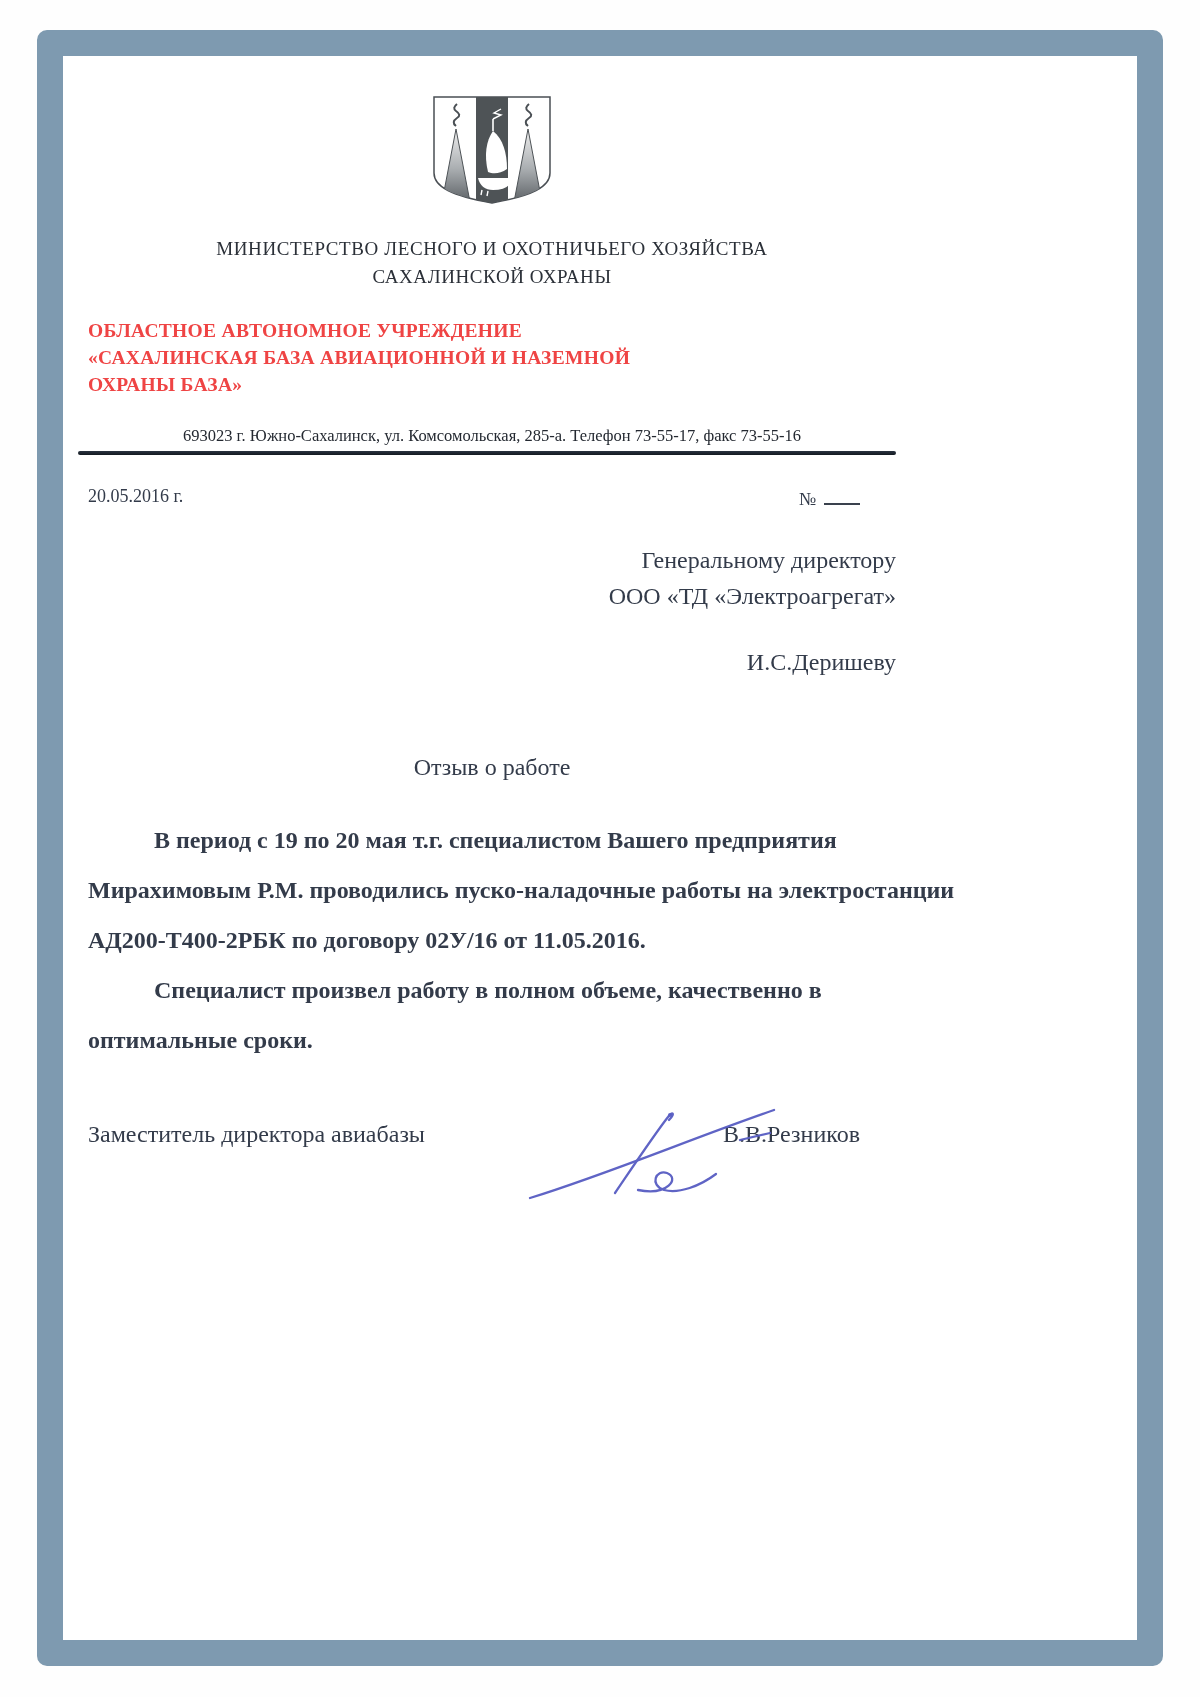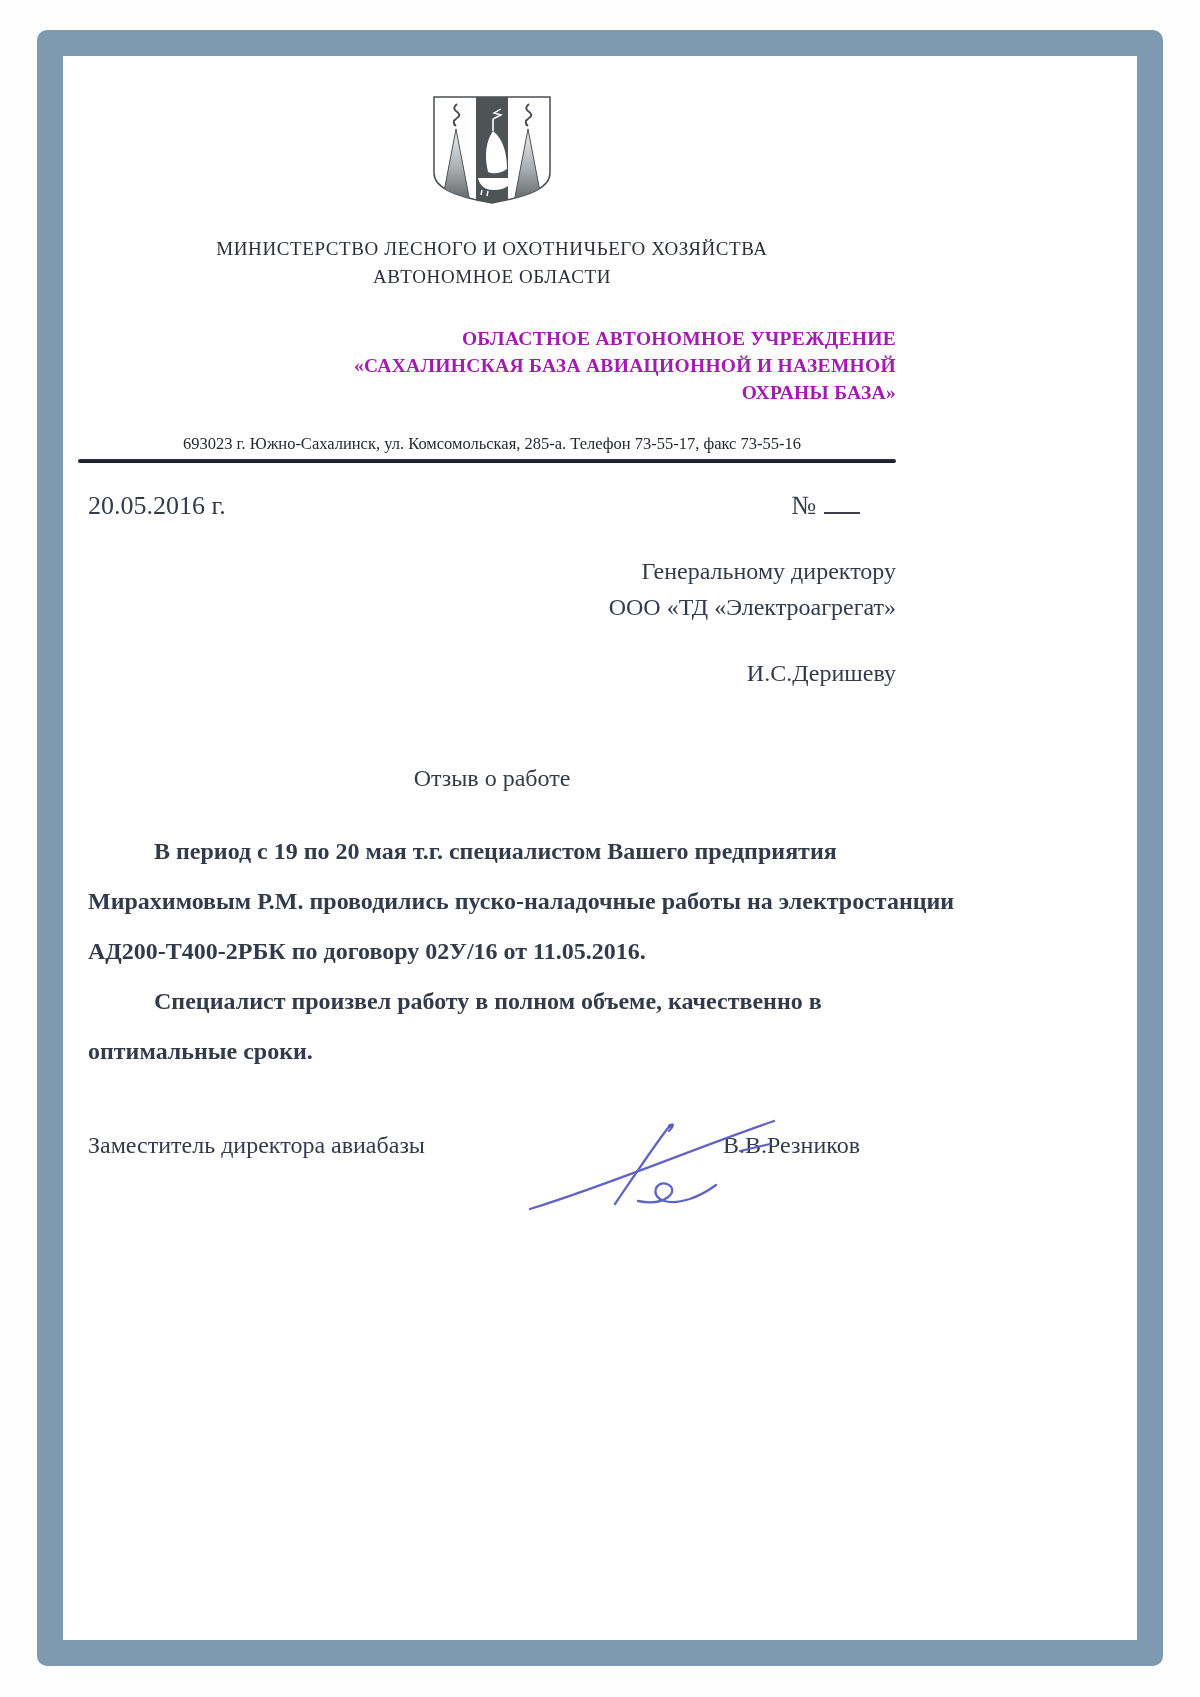--- a/index.html
+++ b/index.html
@@ -30,47 +30,47 @@
   .emblem-wrap { margin-top: 37px; text-align: center; }
   .ministry {
     margin-top: 24px;
     text-align: center;
     font-size: 19px;
     line-height: 28px;
     letter-spacing: 0.6px;
     color: #2b3038;
   }
   .org {
-    margin-top: 34px;
-    text-align: right;
+    margin-top: 26px;
+    text-align: left;
     font-size: 19.5px;
     font-weight: bold;
     line-height: 27px;
     letter-spacing: 0.3px;
-    color: #a21caf;
+    color: #ef4444;
   }
   .address {
     margin-top: 28px;
     text-align: center;
     font-size: 16.5px;
     color: #242931;
   }
   .rule {
     margin-top: 5px;
     margin-left: -10px;
     height: 4px;
     background: linear-gradient(#2a3340, #141a21);
     border-radius: 2px;
   }
   .meta-row {
     margin-top: 28px;
     display: flex;
     justify-content: space-between;
-    align-items: flex-start;
-    font-size: 26px;
+    align-items: center;
+    font-size: 18px;
   }
   .num { margin-right: 36px; }
   .num-line {
     display: inline-block;
     width: 36px;
     border-bottom: 2px solid #3a414d;
     margin-left: 8px;
     height: 20px;
   }
   .addressee {
@@ -140,21 +140,21 @@
           <path d="M49,85 L85,85 Q80,97 64,97 Q52,97 49,85 Z" fill="#ffffff"></path>
           <line x1="53" y1="97" x2="52" y2="102" stroke="#ffffff" stroke-width="1.4"></line>
           <line x1="59" y1="98" x2="58" y2="103" stroke="#ffffff" stroke-width="1.4"></line>
         </g>
       </g>
     </svg>
   </div>
 
   <div class="ministry">
     <div>МИНИСТЕРСТВО ЛЕСНОГО И ОХОТНИЧЬЕГО ХОЗЯЙСТВА</div>
-    <div>АВТОНОМНОЕ ОБЛАСТИ</div>
+    <div>САХАЛИНСКОЙ ОХРАНЫ</div>
   </div>
 
   <div class="org">
     <div>ОБЛАСТНОЕ АВТОНОМНОЕ УЧРЕЖДЕНИЕ</div>
     <div>«САХАЛИНСКАЯ БАЗА АВИАЦИОННОЙ И НАЗЕМНОЙ</div>
     <div>ОХРАНЫ БАЗА»</div>
   </div>
 
   <div class="address">693023 г. Южно-Сахалинск, ул. Комсомольская, 285-а. Телефон 73-55-17, факс 73-55-16</div>
 

